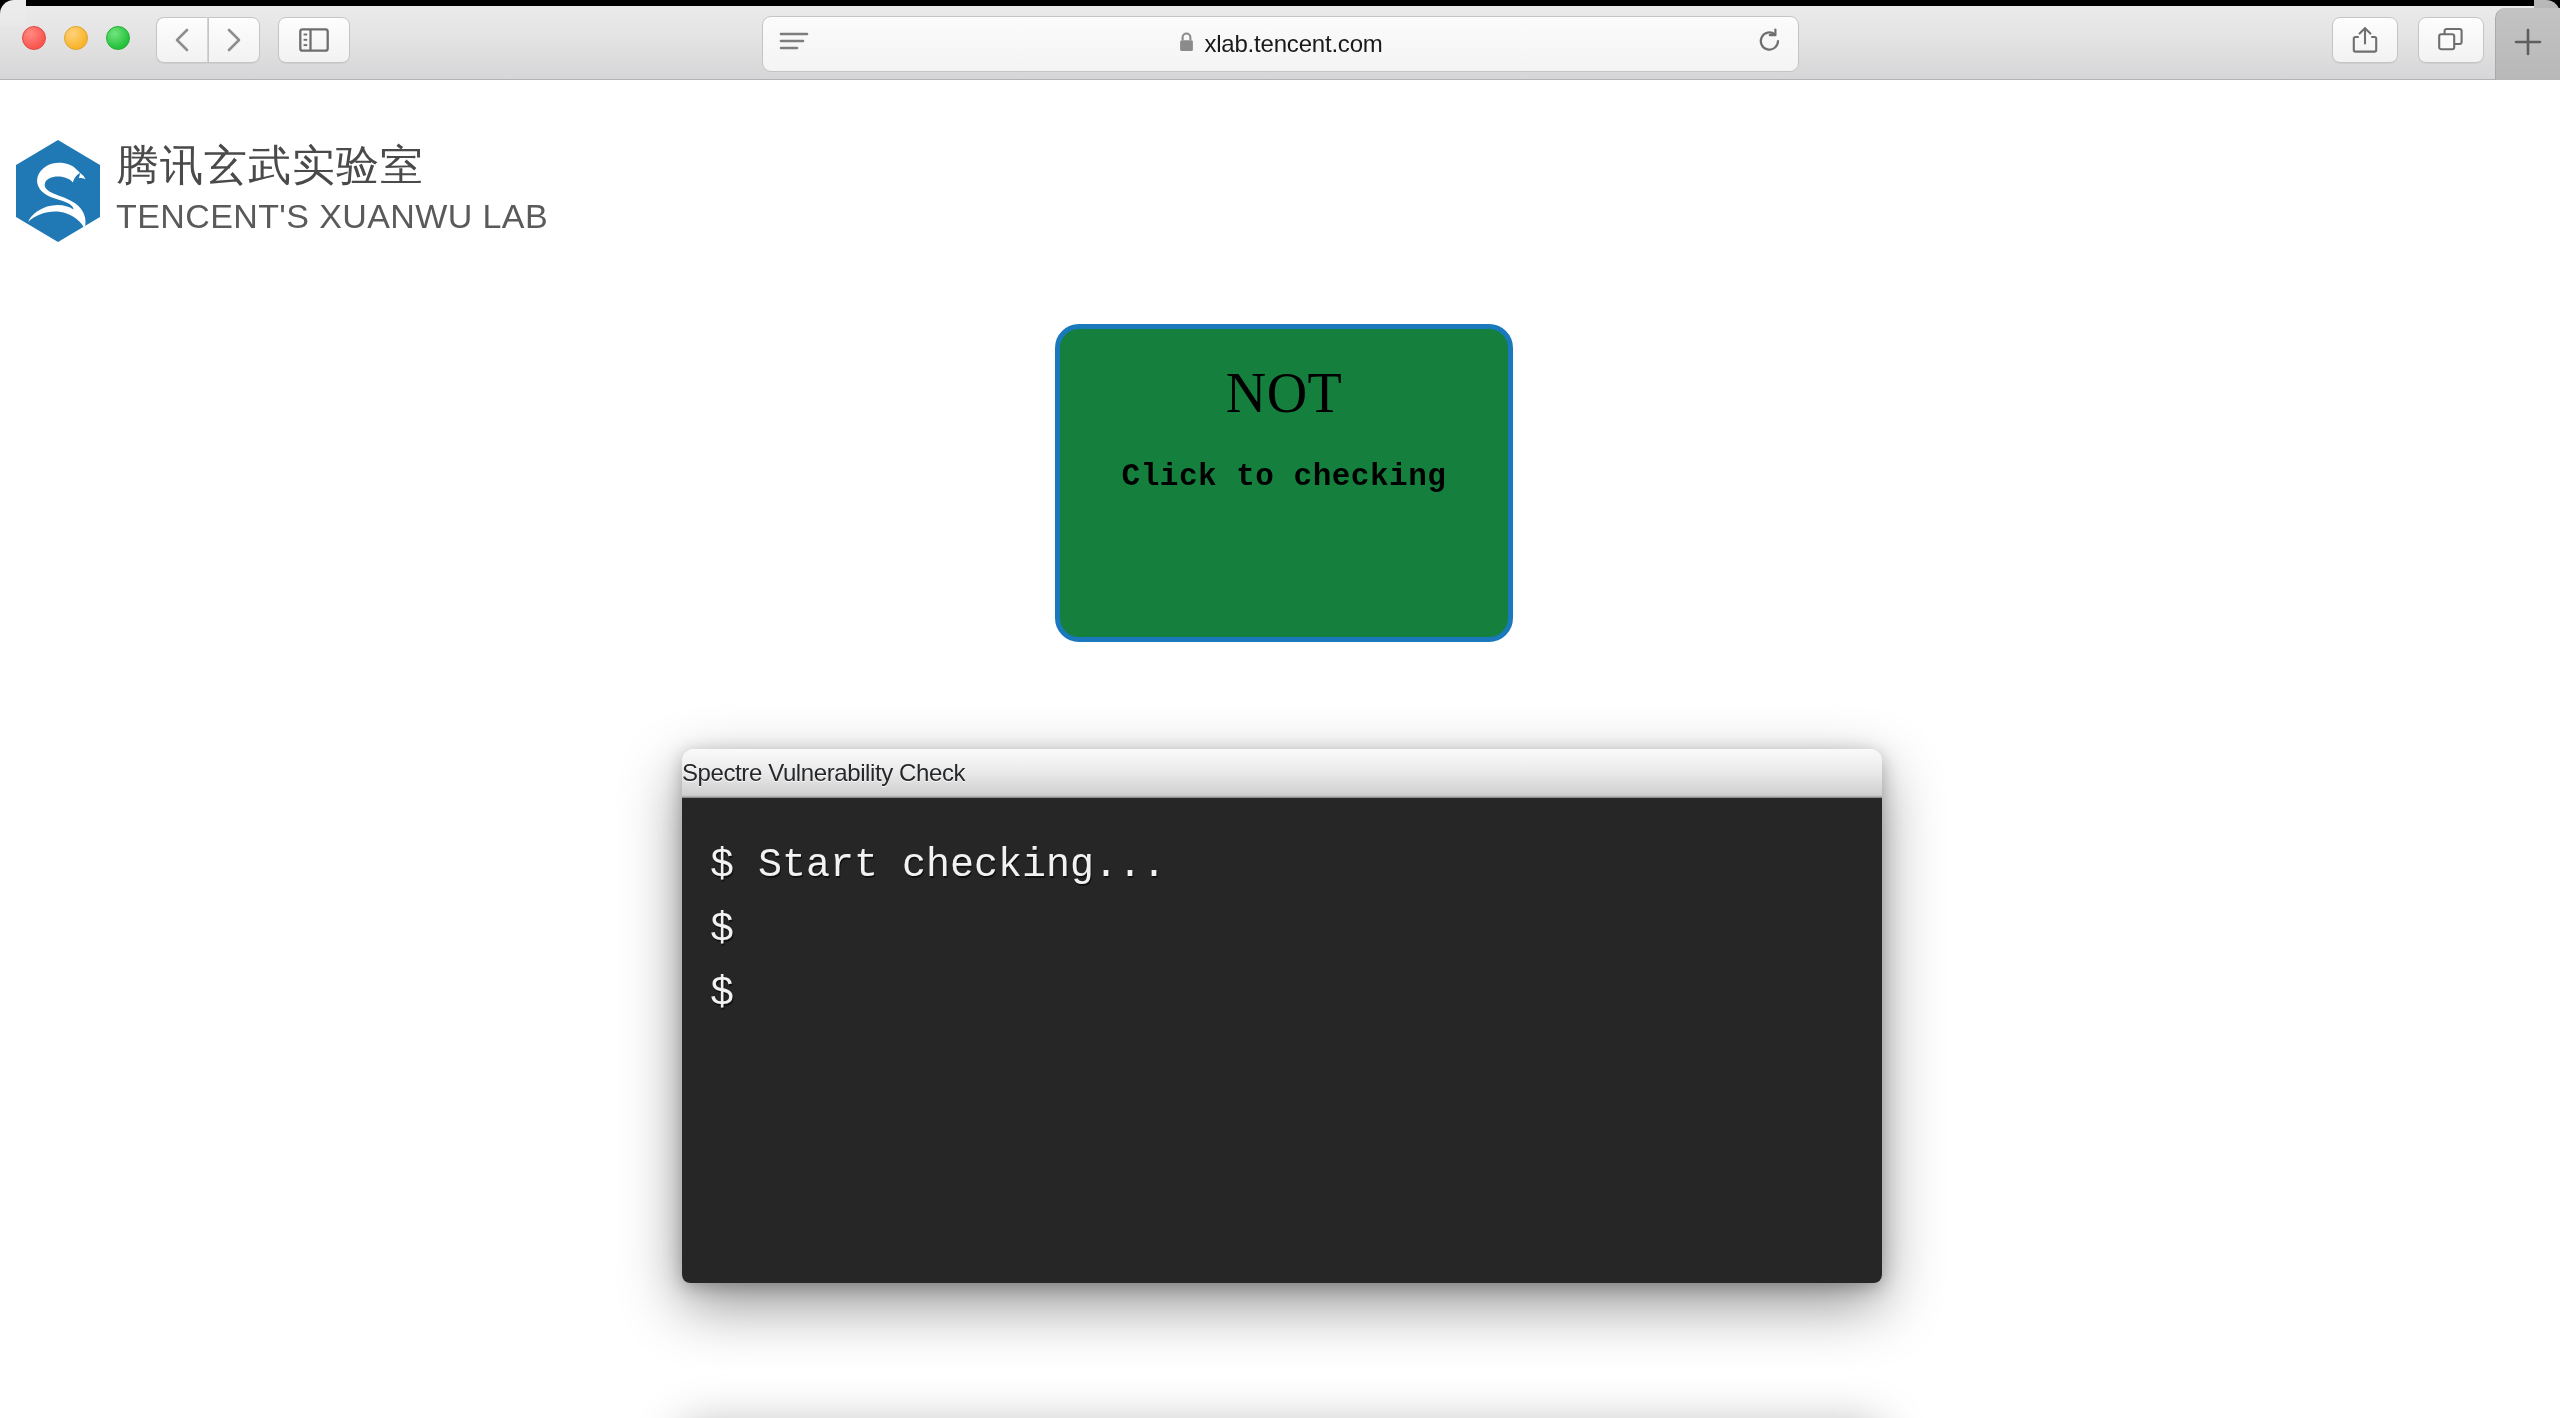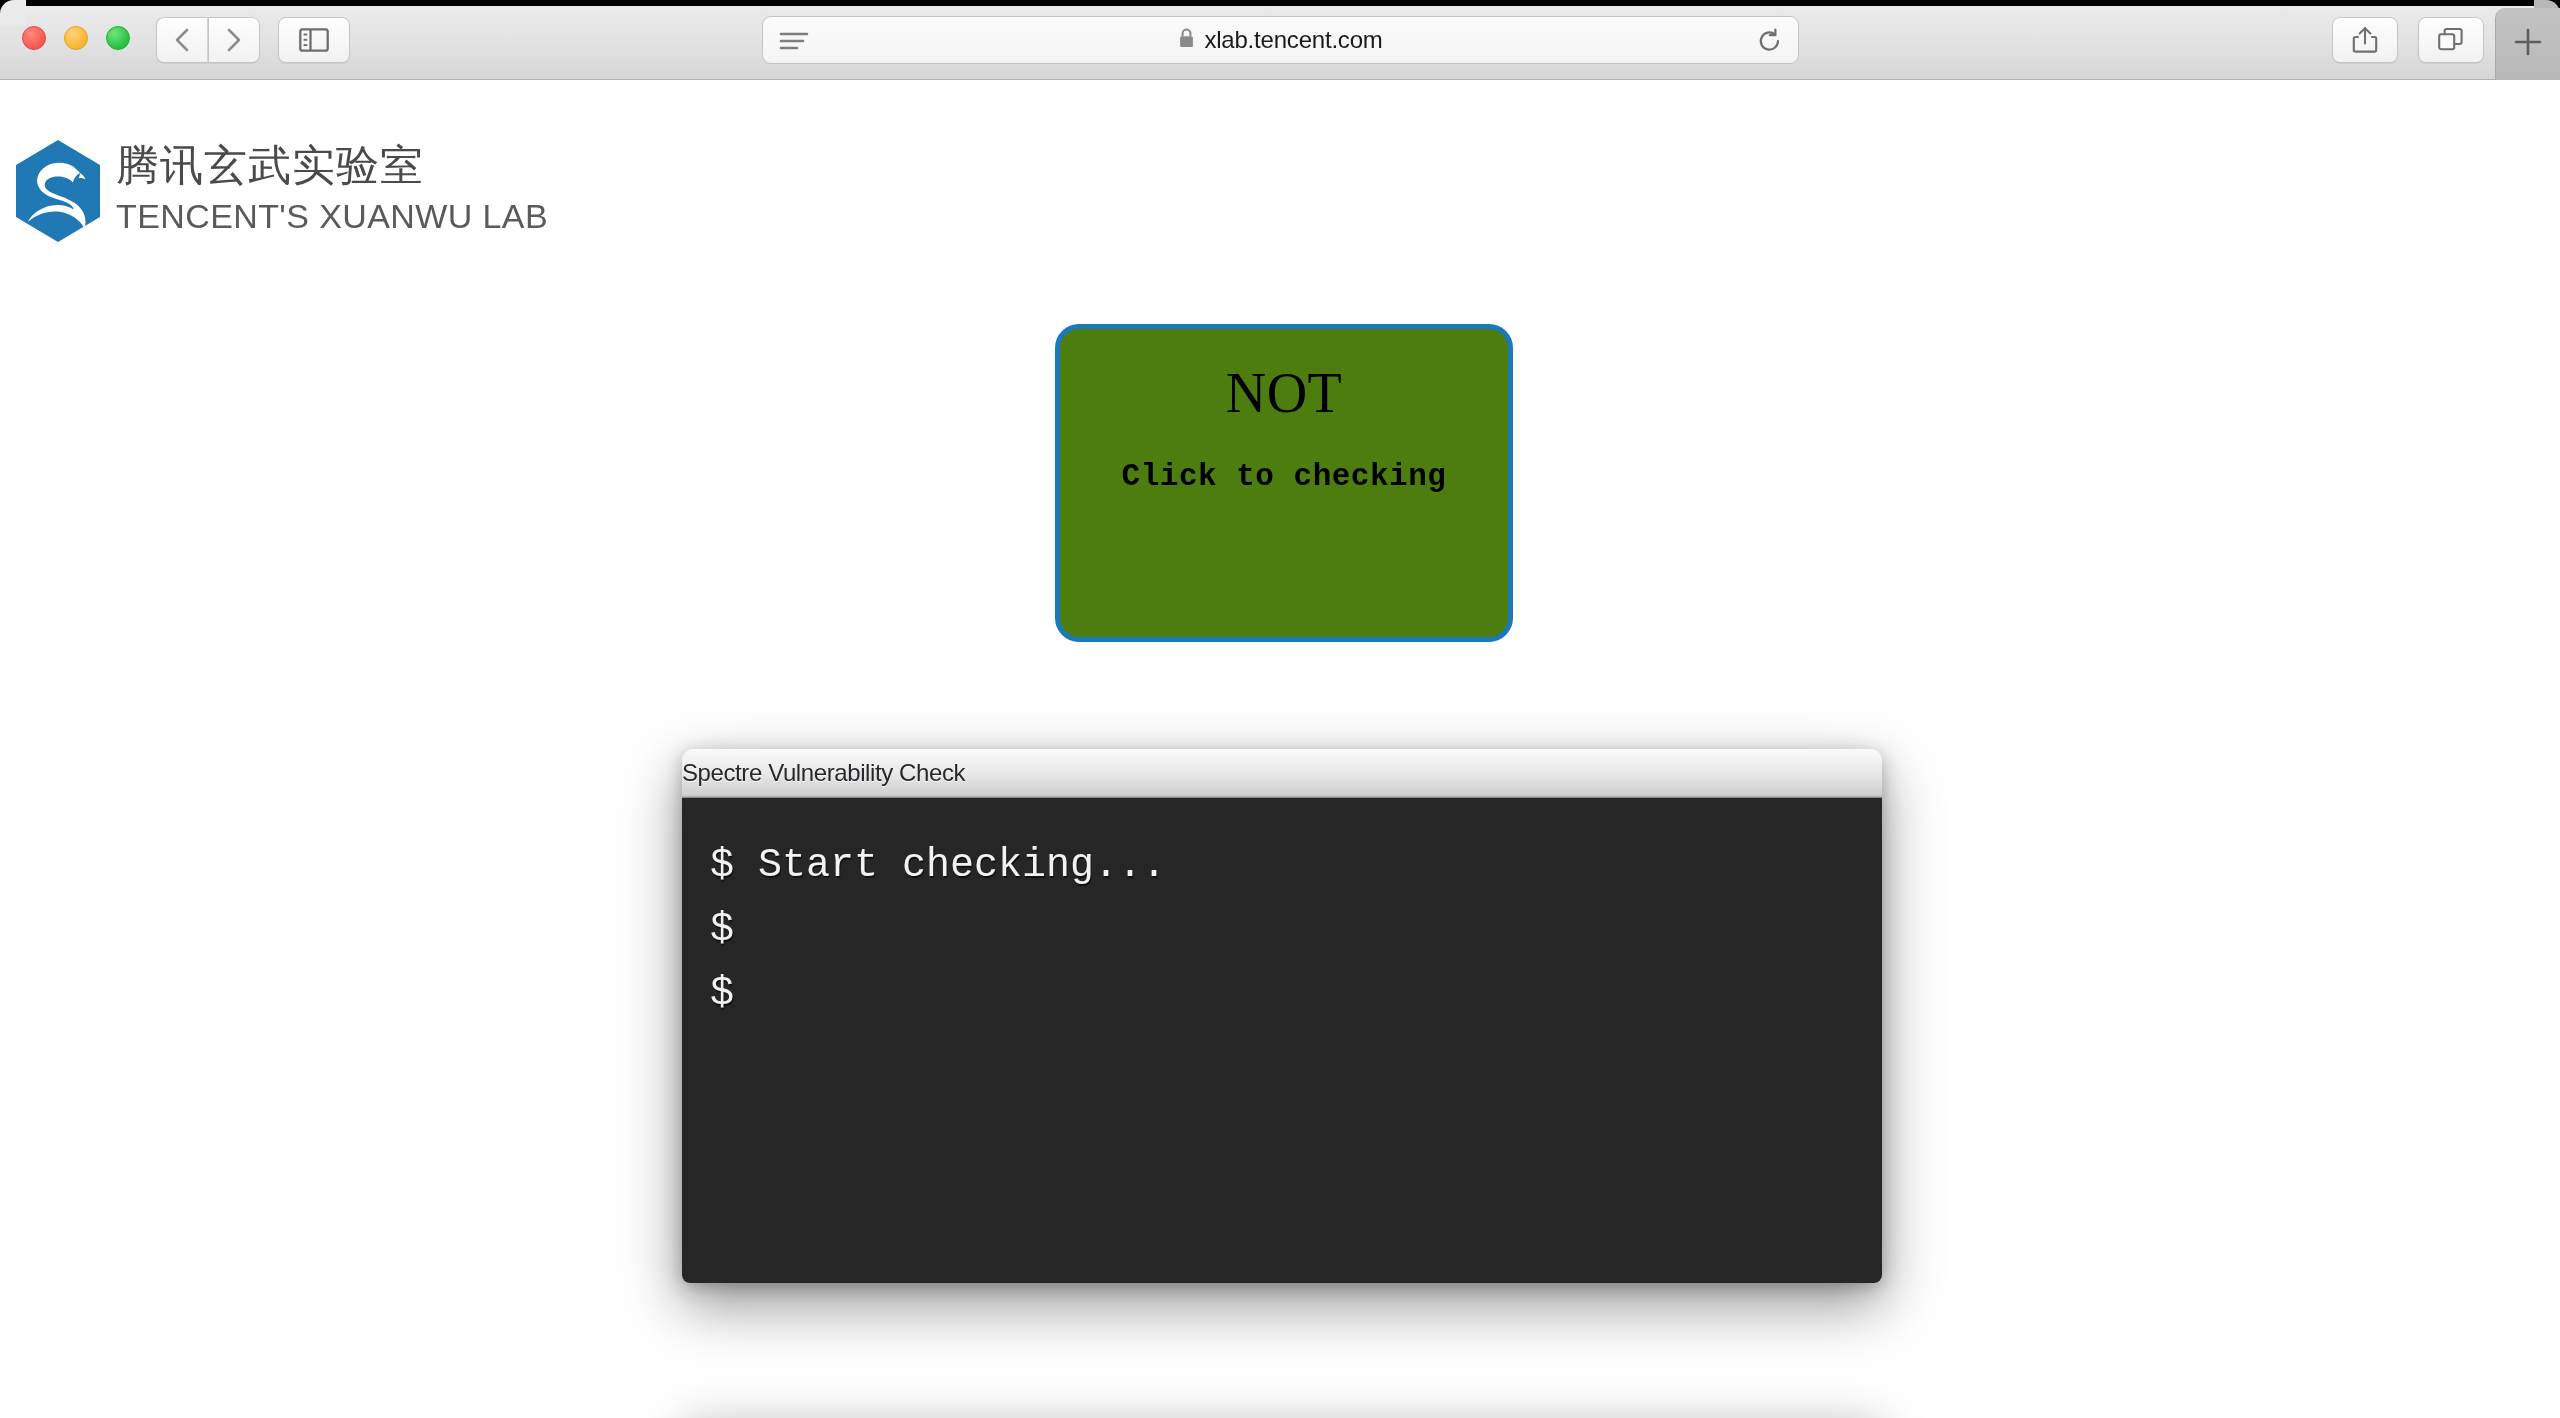--- a/index.html
+++ b/index.html
@@ -105,21 +105,21 @@
     display: flex;
     align-items: center;
     justify-content: center;
     box-sizing: border-box;
   }
 
   
   .url-bar {
     position: absolute;
     left: 762px; top: 16px;
-    width: 1037px; height: 48px;
+    width: 1037px; height: 56px;
     background: linear-gradient(to bottom, #fbfbfb, #f4f4f4);
     border: 1px solid #c4c4c4;
     border-radius: 9px;
     box-shadow: 0 1px 0 rgba(255,255,255,0.9) inset;
     box-sizing: border-box;
     display: flex;
     align-items: center;
   }
   .reader-icon { position: absolute; left: 16px; top: 13px; }
   .reload-icon { position: absolute; right: 14px; top: 10px; }
@@ -175,21 +175,21 @@
     margin-top: 8px;
   }
 
   
   .status-badge {
     position: absolute;
     left: 1055px; top: 200px;
     width: 458px; height: 318px;
     border: 5px solid #1a78bc;
     border-radius: 24px;
-    background: #4d7c0f;
+    background: #15803d;
     box-sizing: border-box;
     display: flex;
     flex-direction: column;
     align-items: center;
     justify-content: flex-start;
     cursor: pointer;
     padding-top: 28px;
   }
   .badge-title {
     font-family: "Liberation Serif", serif;

